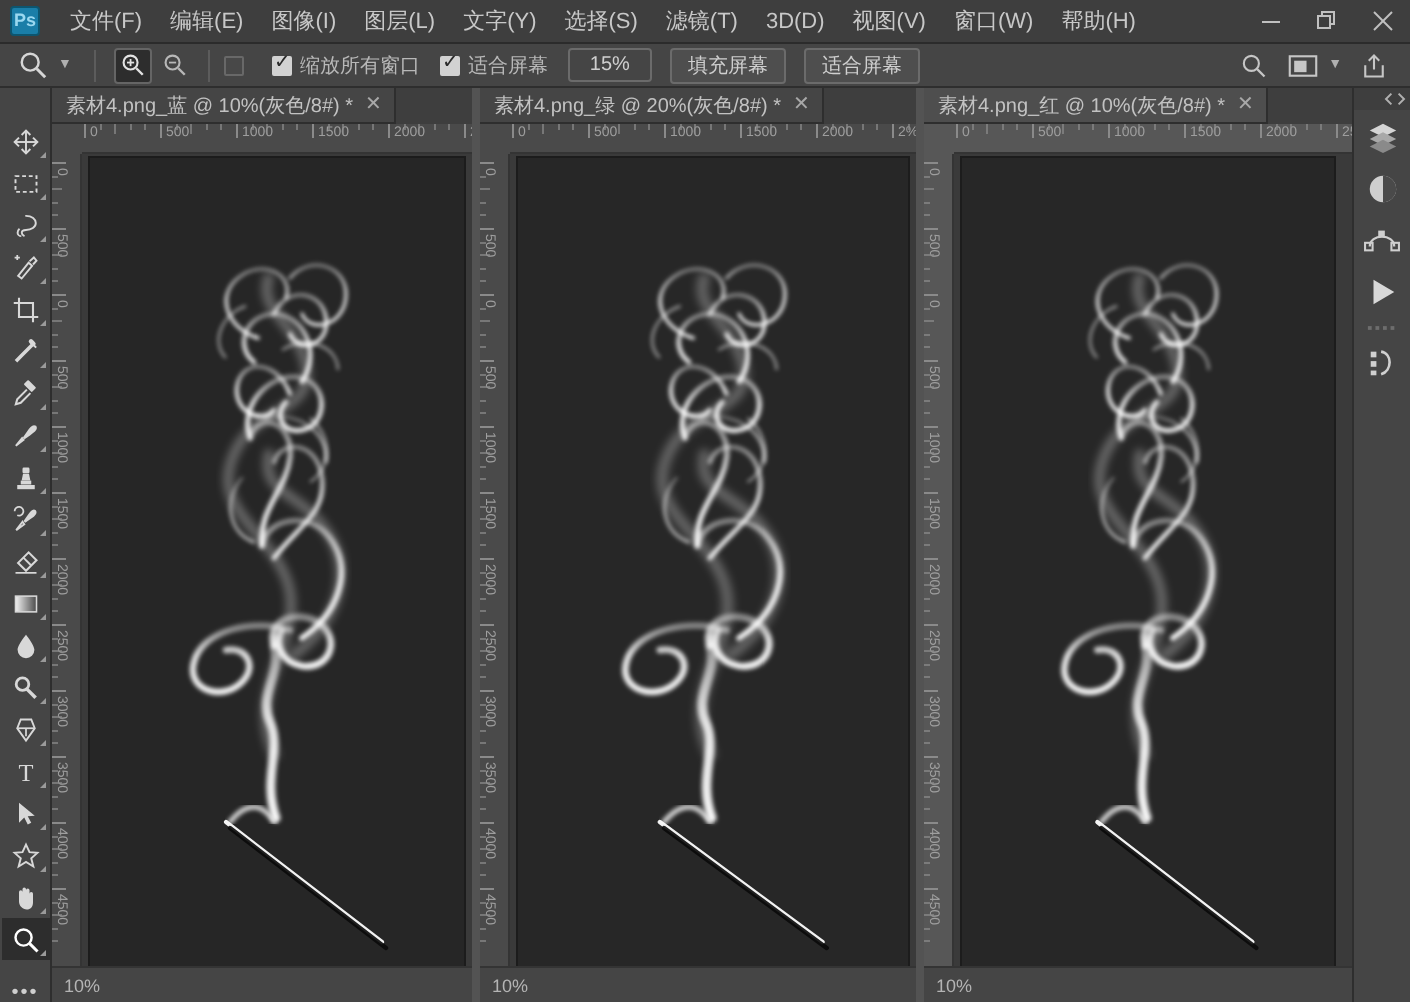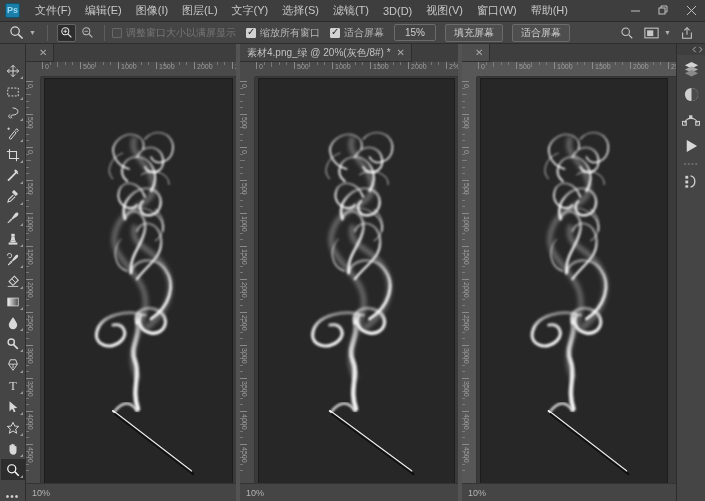--- a/index.html
+++ b/index.html
@@ -230,21 +230,20 @@
       <svg width="13" height="13" viewBox="0 0 16 16">
         <circle cx="6.5" cy="6.5" r="4.3" fill="none" stroke="#b8b8b8" stroke-width="1.3"></circle>
         <line x1="4.3" y1="6.5" x2="8.7" y2="6.5" stroke="#b8b8b8" stroke-width="1.1"></line>
         <line x1="10" y1="10" x2="14" y2="14" stroke="#b8b8b8" stroke-width="1.5"></line>
       </svg>
     </div>
     <div class="ob-sep"></div>
 
     <div class="ob-check disabled">
       <span class="cbox dim"></span>
-      <span>调整窗口大小以满屏显示</span>
     </div>
     <div class="ob-check">
       <span class="cbox checked"></span>
       <span>缩放所有窗口</span>
     </div>
     <div class="ob-check">
       <span class="cbox checked"></span>
       <span>适合屏幕</span>
     </div>
 
@@ -467,20 +466,21 @@
         <path d="M8 3 C14 4 14 13 8 15" fill="none" stroke="#d0d0d0" stroke-width="1.4"></path>
       </svg>
     </div>
   </div>
 
   <div class="docarea">
 
     <div class="docwin" style="width:210px">
       <div class="doctab-strip">
         <div class="doctab">
+          <span class="doctab-label">素材4.png_蓝 @ 10%(灰色/8#) *</span>
           <span class="doctab-close">✕</span>
         </div>
       </div>
       <div class="rulers-wrap">
         <div class="rcorner"></div>
         <div class="ruler-h" id="rh0">
             <div class="rtickh" style="left: 16px; height: 7px;"></div>
             <div class="rlblh" style="left: 19px;">0</div>
             <div class="rtickh" style="left: 23.6px; height: 3px; opacity: 0.7;"></div>
             <div class="rtickh" style="left: 31.2px; height: 5px; opacity: 0.7;"></div>
@@ -808,20 +808,21 @@
       <div class="statusbar">
         <span class="status-zoom">10%</span>
       </div>
     </div>
 
     <div class="doc-gap"></div>
 
     <div class="docwin" style="flex:1 1 auto">
       <div class="doctab-strip">
         <div class="doctab" style="background:#4e4e4e;">
+          <span class="doctab-label">素材4.png_红 @ 10%(灰色/8#) *</span>
           <span class="doctab-close">✕</span>
         </div>
       </div>
       <div class="rulers-wrap">
         <div class="rcorner bright"></div>
         <div class="ruler-h bright" id="rh2">
             <div class="rtickh" style="left: 16px; height: 7px;"></div>
             <div class="rlblh" style="left: 19px;">0</div>
             <div class="rtickh" style="left: 23.6px; height: 3px; opacity: 0.7;"></div>
             <div class="rtickh" style="left: 31.2px; height: 5px; opacity: 0.7;"></div>

